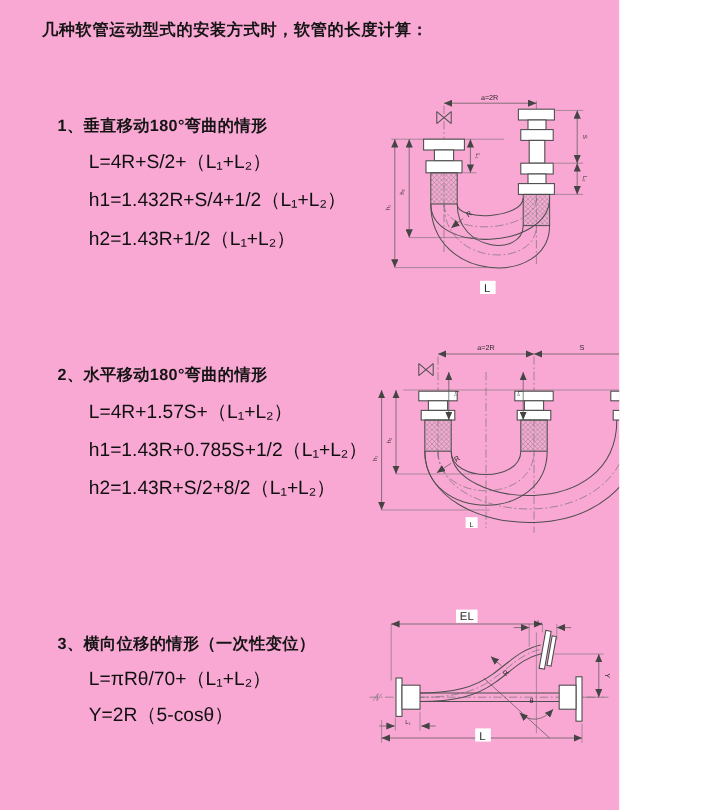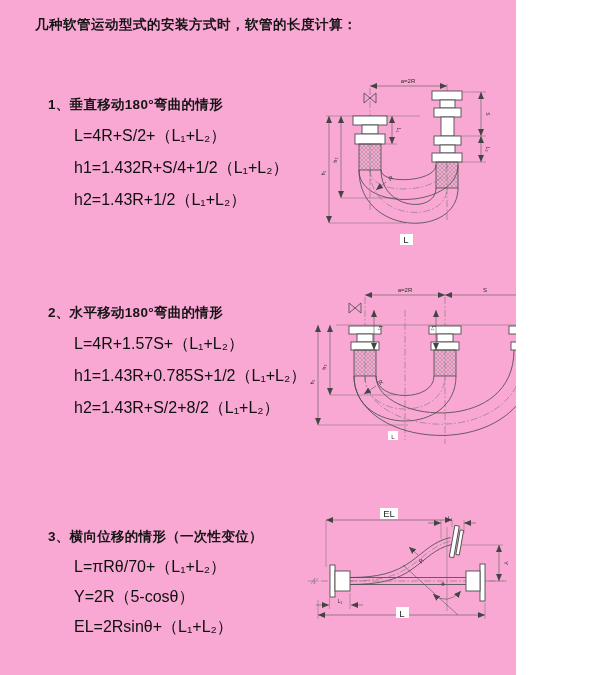--- a/index.html
+++ b/index.html
@@ -48,21 +48,20 @@
       <div class="formula">h1=1.43R+0.785S+1/2（L₁+L₂）</div>
       <div class="formula">h2=1.43R+S/2+8/2（L₁+L₂）</div>
     </div>
   </div>
 
   <div class="section sec3">
     <div class="heading">3、横向位移的情形（一次性变位）</div>
     <div class="formulas">
       <div class="formula">L=πRθ/70+（L₁+L₂）</div>
       <div class="formula">Y=2R（5-cosθ）</div>
-      <div class="formula">EL=2Rsinθ+（L₁+L₂）</div>
     </div>
   </div>
 
   <svg class="diagram d1" width="272" height="188" viewBox="0 0 272 188">
     <defs>
       <marker id="a1" markerWidth="8" markerHeight="6" refX="7" refY="3" orient="auto-start-reverse" markerUnits="userSpaceOnUse">
         <path d="M0 0 L7 3 L0 6 Z" fill="#444"></path>
       </marker>
       <pattern id="b1" width="4" height="4" patternUnits="userSpaceOnUse">
         <path d="M0 4 L4 0 M0 0 L4 4" stroke="#8a8a8a" stroke-width="0.5"></path>

